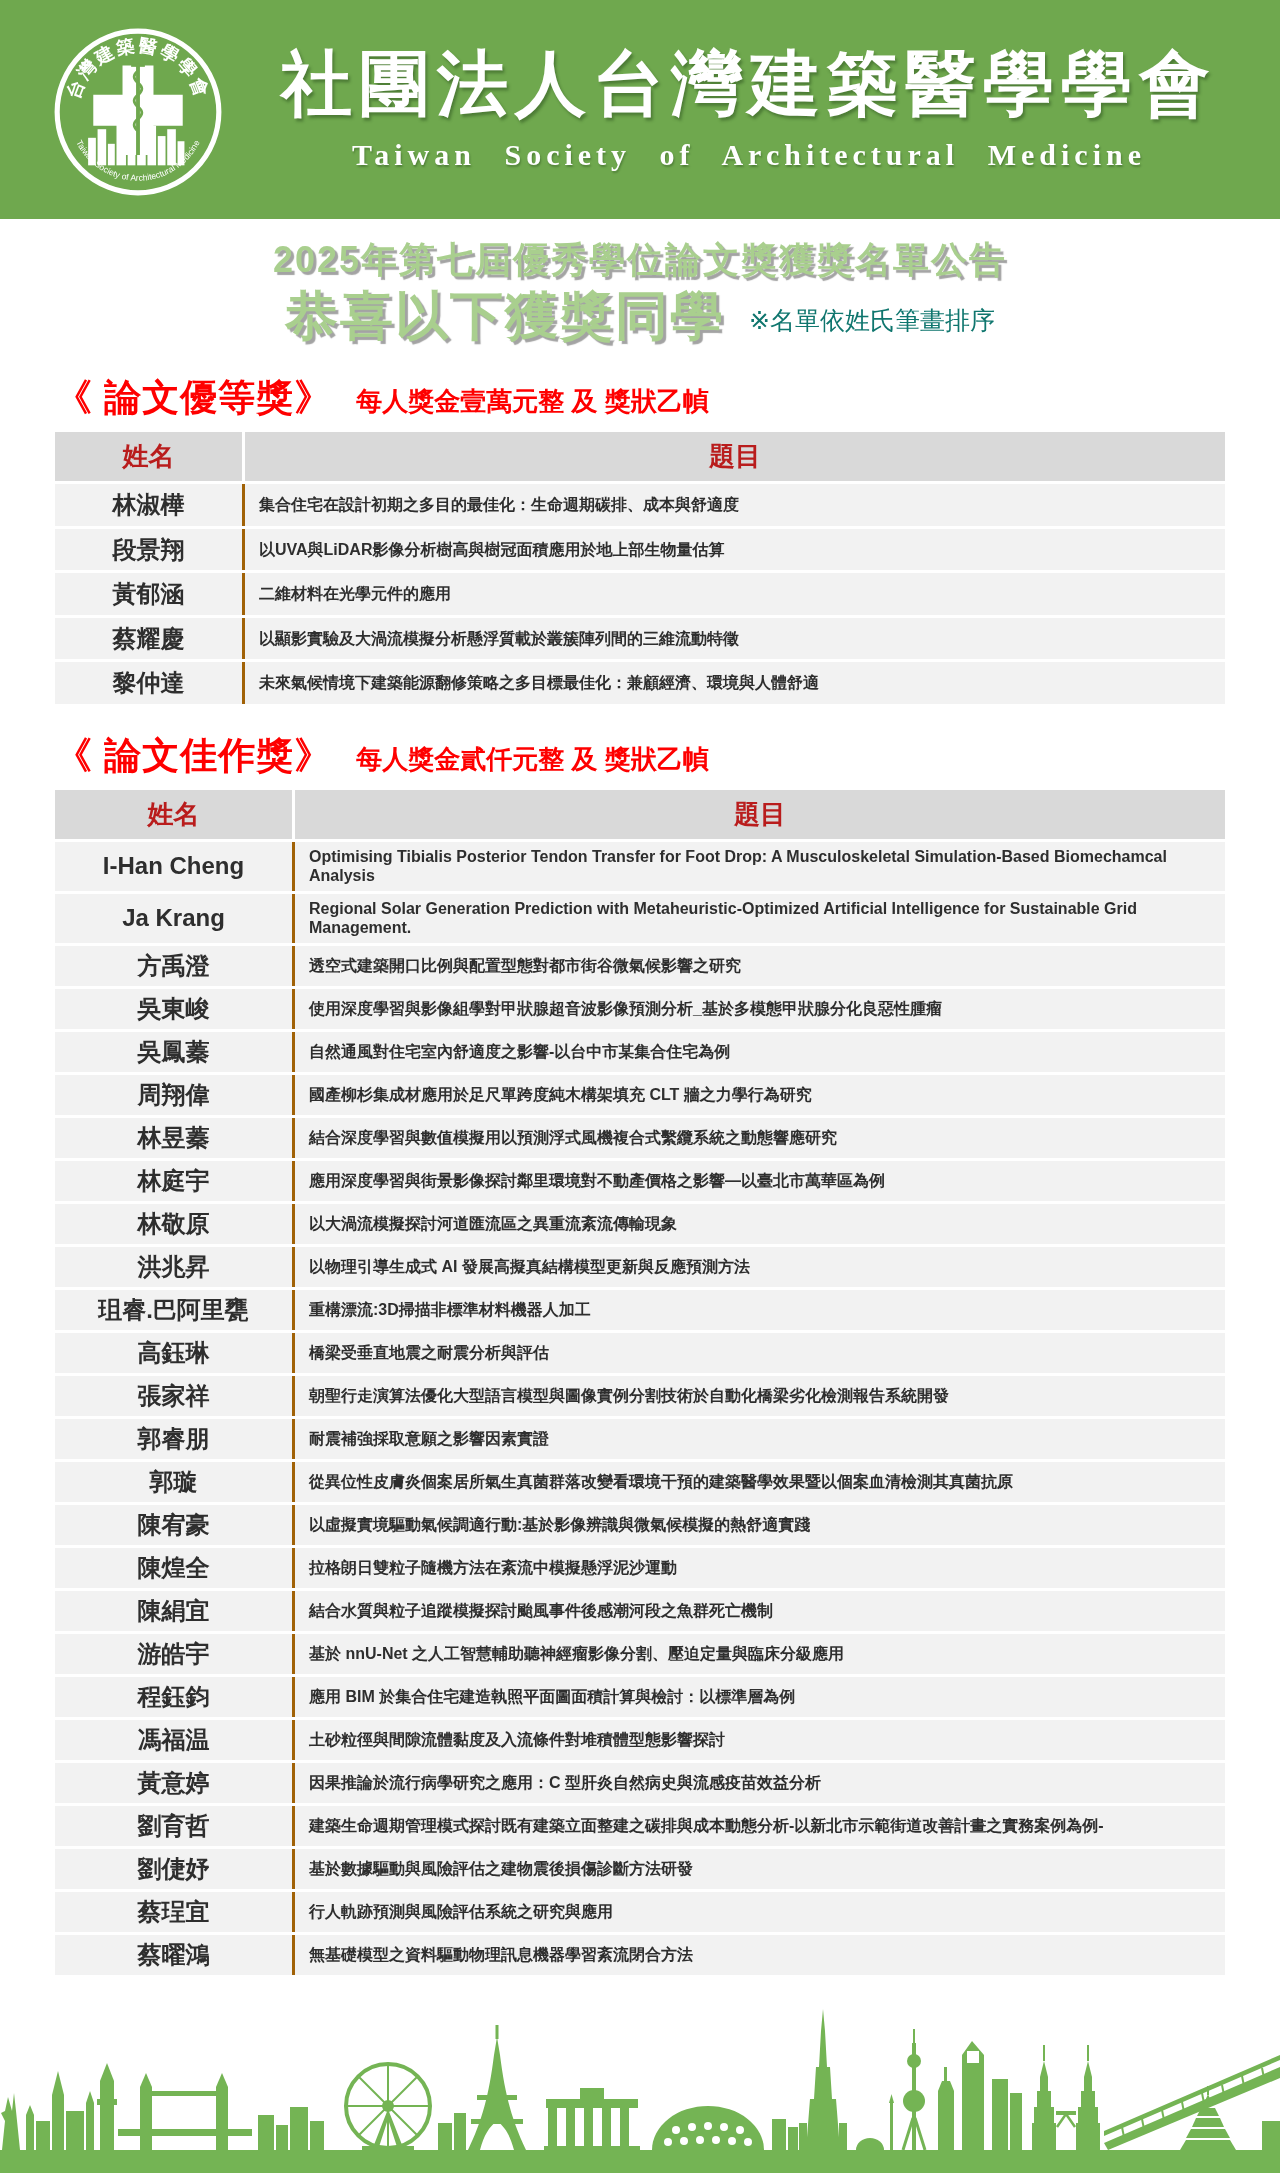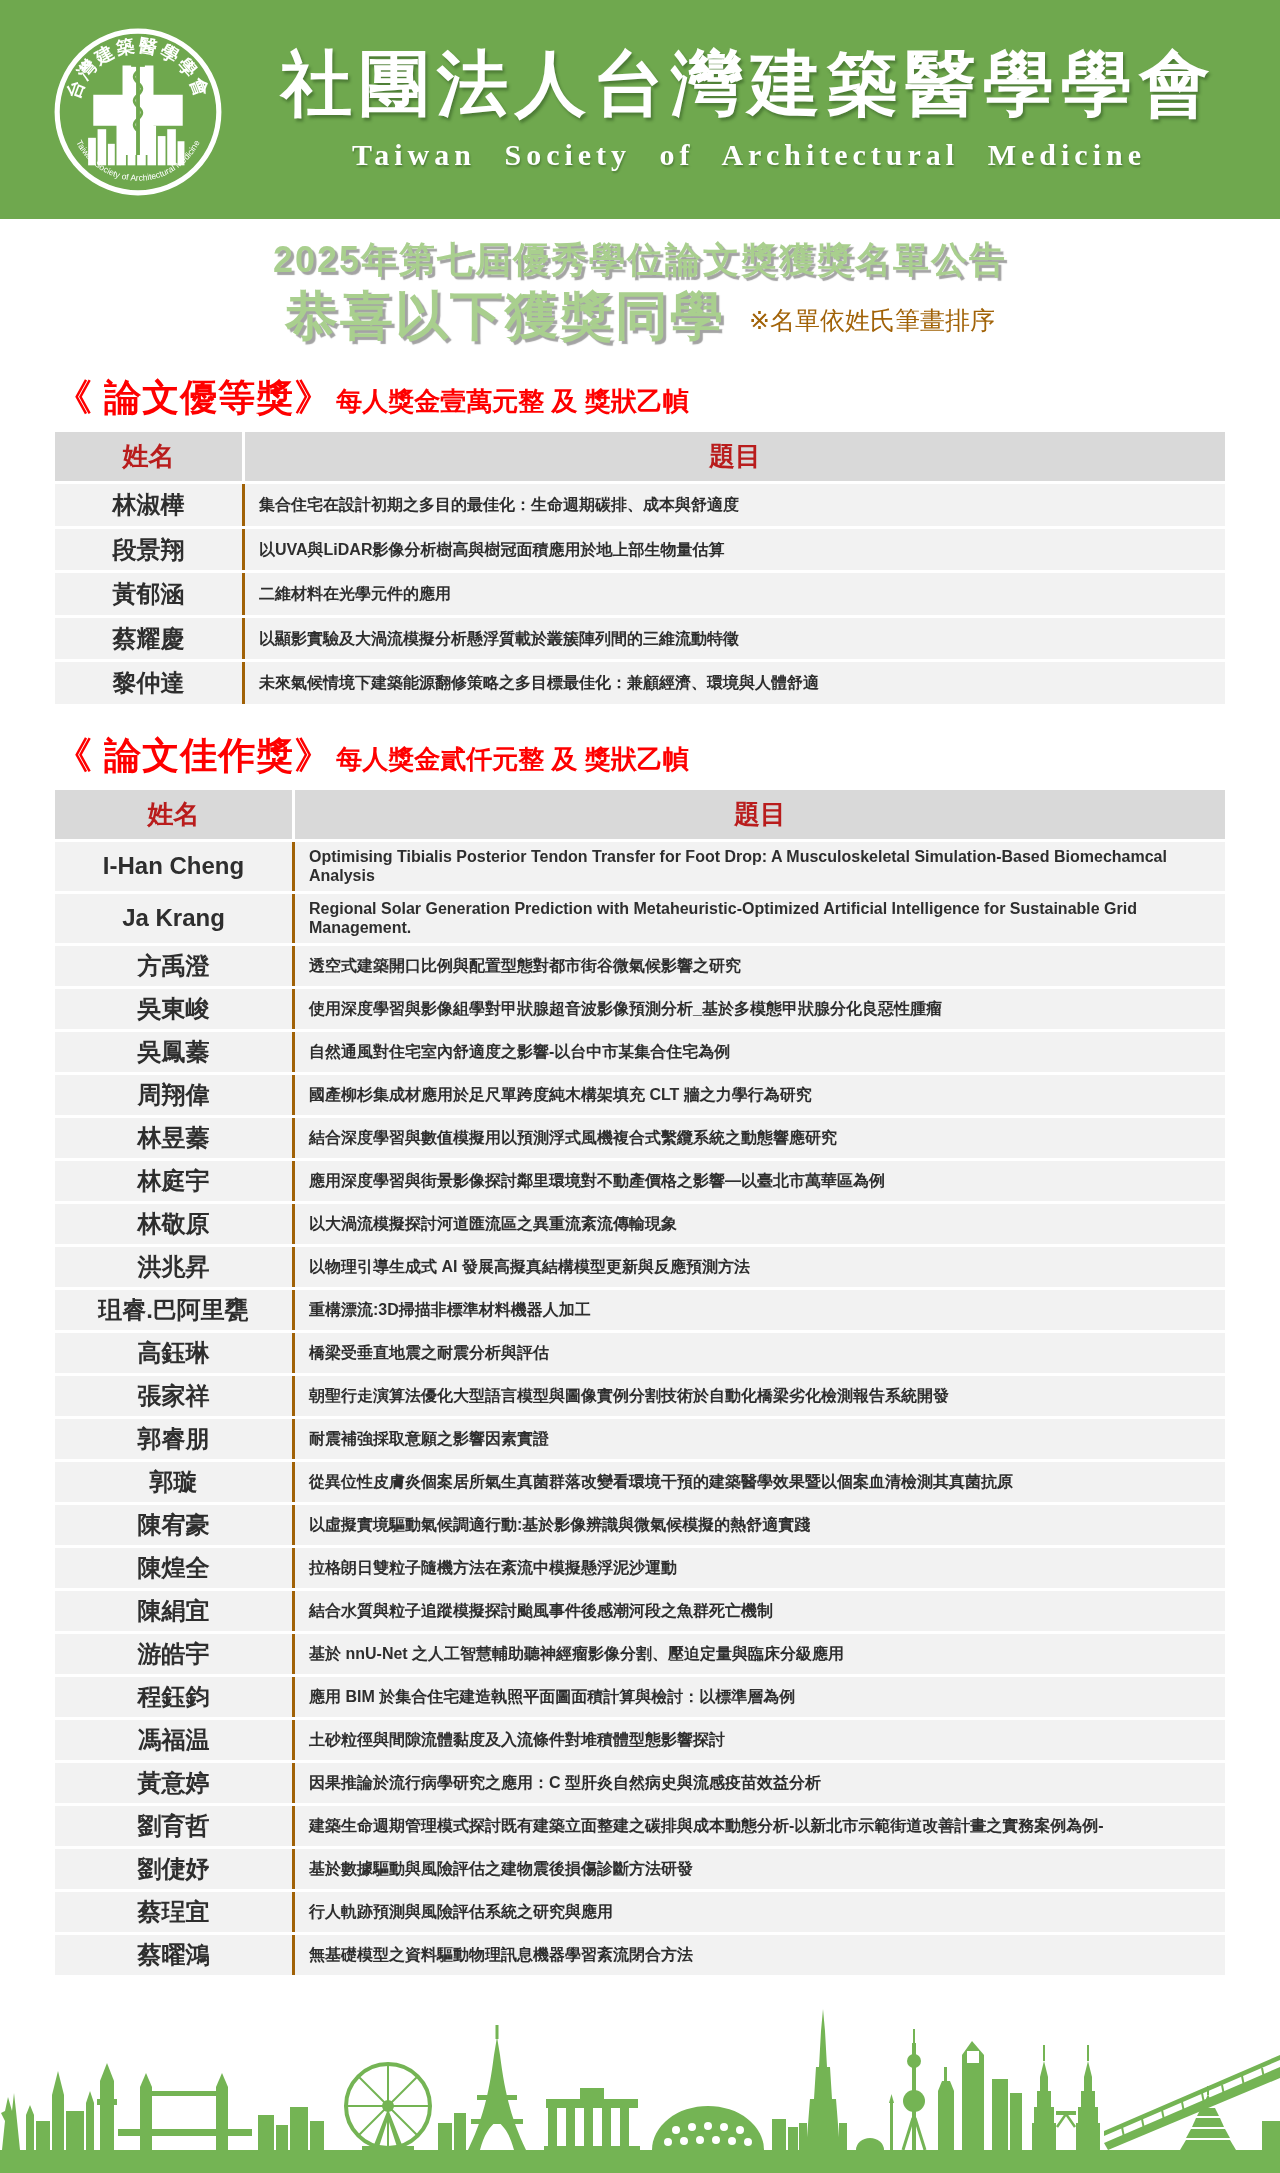--- a/index.html
+++ b/index.html
@@ -30,24 +30,24 @@
     color:#a9cf8e;letter-spacing:2px;line-height:1.15;
     text-shadow:3px 3px 1px #a3a3a3;
   }
   .ann-sub-row{
     display:flex;justify-content:center;align-items:flex-end;gap:24px;margin-top:6px;
   }
   .ann-subtitle{
     font-size:53px;font-weight:700;color:#a9cf8e;letter-spacing:2px;line-height:1.15;
     text-shadow:3px 3px 1px #a3a3a3;
   }
-  .ann-note{font-size:25px;color:#a16207;padding-bottom:10px;font-weight:400;}
+  .ann-note{font-size:25px;color:#0f766e;padding-bottom:10px;font-weight:400;}
   
   .section{padding:0 55px;}
-  .section-heading{display:flex;align-items:baseline;gap:4px;}
+  .section-heading{display:flex;align-items:baseline;gap:24px;}
   .sec-excellent .section-heading{margin-top:26px;margin-bottom:6px;}
   .sec-merit .section-heading{margin-top:24px;margin-bottom:6px;}
   .heading-main{color:#fe0000;font-size:37px;font-weight:700;letter-spacing:1px;white-space:nowrap;}
   .heading-detail{color:#fe0000;font-size:26px;font-weight:700;white-space:nowrap;}
   table{width:100%;border-collapse:separate;border-spacing:0 3px;table-layout:fixed;}
   thead th{
     background:#d9d9d9;font-size:26px;font-weight:700;color:#b91c1c;
     padding:7px 0;text-align:center;
   }
   thead th.name{border-right:3px solid #ffffff;}

